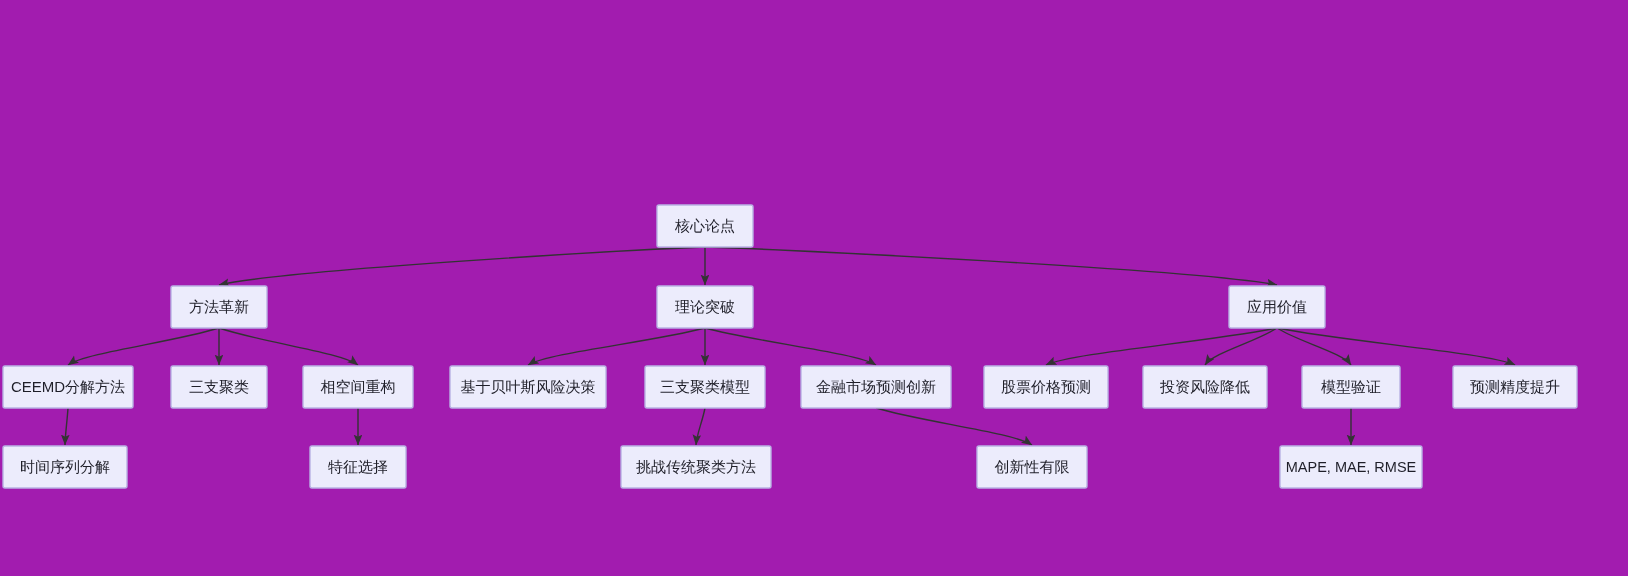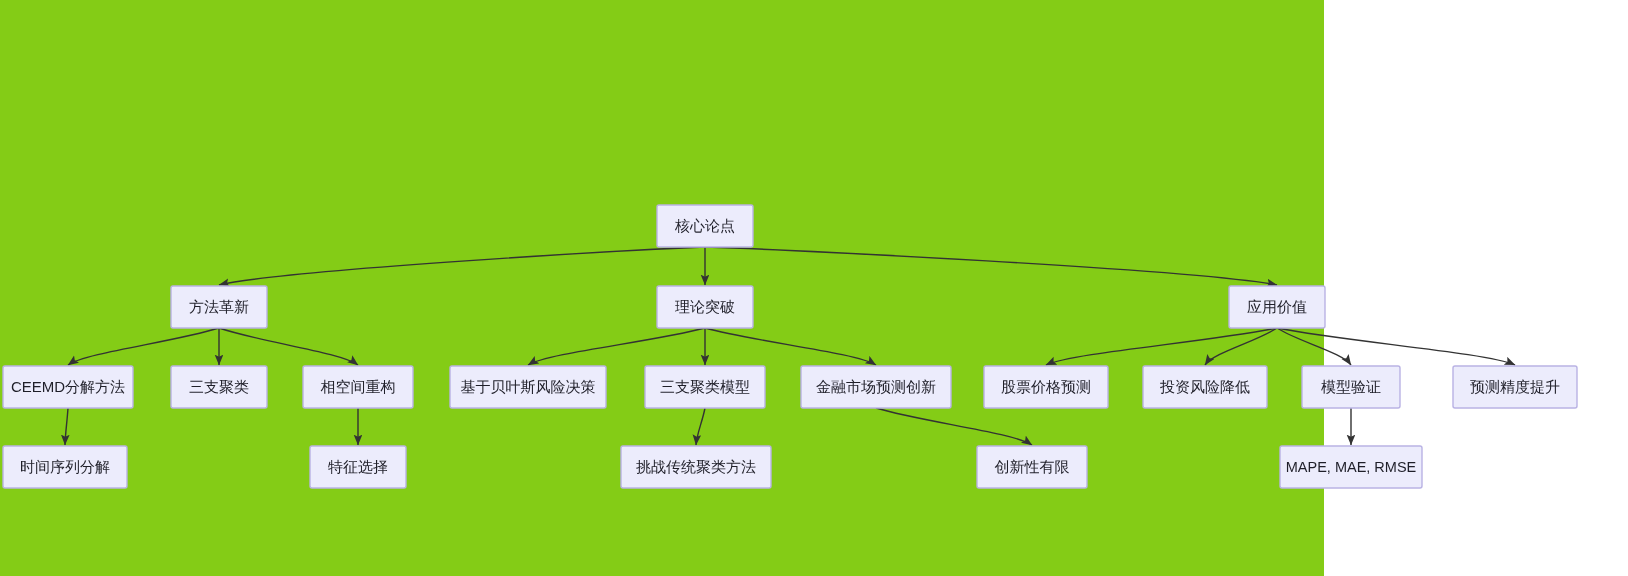--- a/index.html
+++ b/index.html
@@ -8,23 +8,23 @@
     background: #ffffff;
   }
   body {
     width: 1628px;
     height: 576px;
     overflow: hidden;
     font-family: "Liberation Sans", "DejaVu Sans", sans-serif;
   }
   #diagram-root {
     position: relative;
-    width: 1324px;
+    width: 1628px;
     height: 576px;
-    background: #84cc16;
+    background: #a21caf;
   }
   svg#flow-canvas {
     position: absolute;
     left: 0;
     top: 0;
     width: 1628px;
     height: 576px;
     display: block;
   }
   .edge-path {

